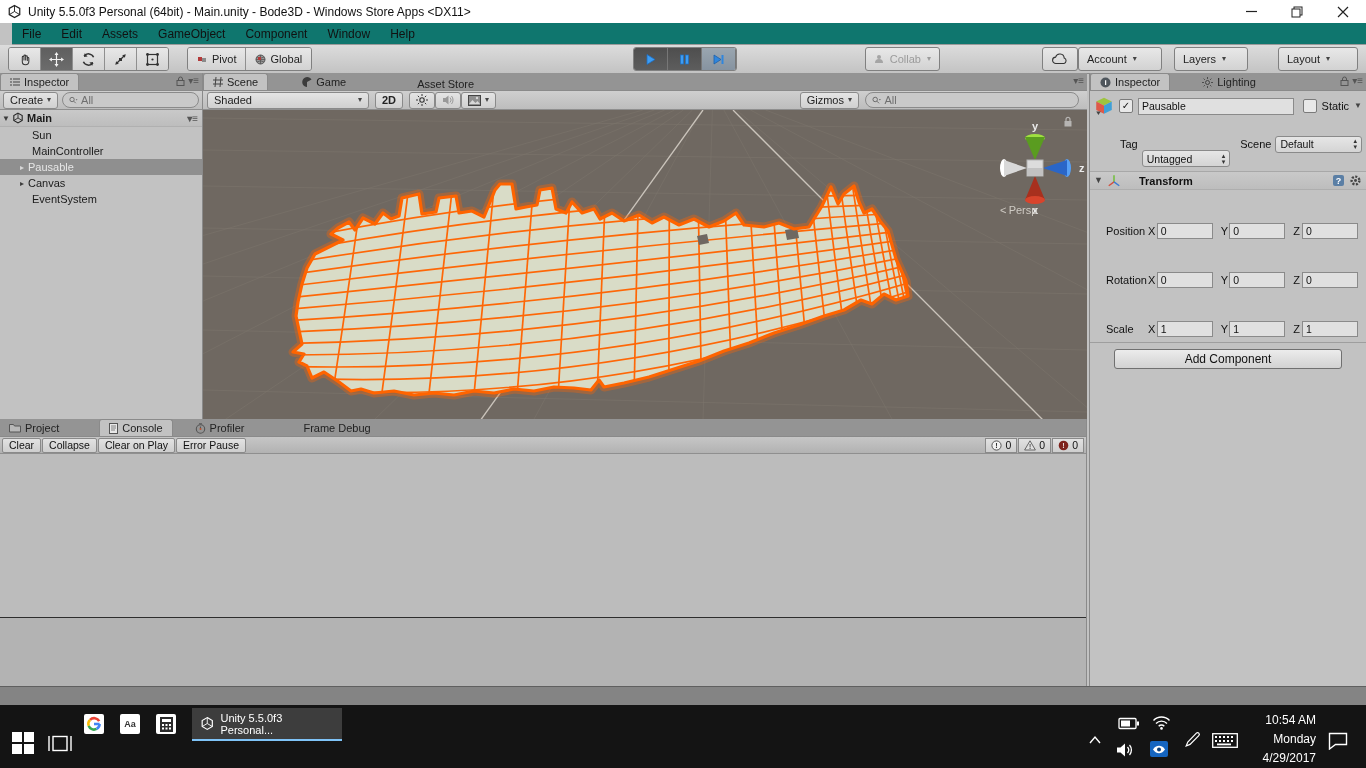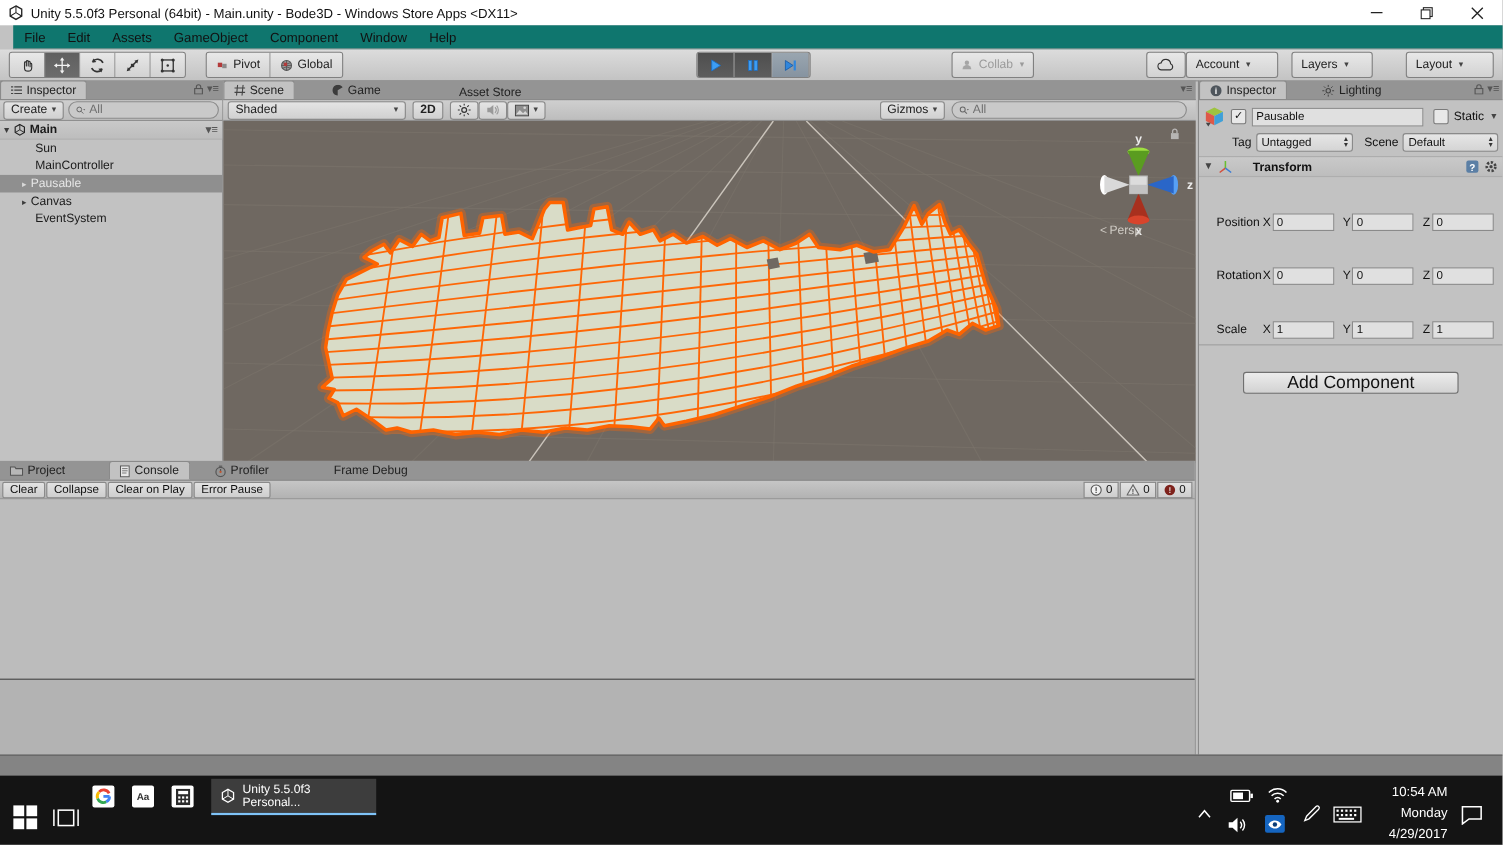--- a/index.html
+++ b/index.html
@@ -99,23 +99,23 @@
     display:flex;align-items:center;justify-content:center;font-size:10px;color:#111;line-height:1;}
   .dropdown{height:15px;background:linear-gradient(#e6e6e6,#d4d4d4);border:1px solid #8a8a8a;border-radius:3px;
     display:flex;align-items:center;font-size:10.5px;color:#111;padding:0 4px;justify-content:space-between;}
   .updown{font-size:7px;color:#333;line-height:.8;text-align:center;}
   #transform-header{height:17px;display:flex;align-items:center;gap:4px;font-size:11px;font-weight:bold;
     color:#111;background:linear-gradient(#c9c9c9,#bdbdbd);border-bottom:1px solid #aeaeae;padding:0 4px;}
   .trow{display:flex;align-items:center;height:17px;font-size:11px;color:#111;padding-left:16px;margin-top:32px;}
   .trow .tlabel{width:58px;}
   .trow .axis{width:12px;text-align:left;}
   .trow input{width:48px;margin-right:8px;}
-  #add-component{display:block;margin:24px auto 0 auto;width:196px;height:20px;
+  #add-component{display:block;margin:6px auto 0 auto;width:228px;height:20px;
     background:linear-gradient(#ececec,#d2d2d2);border:1px solid #707070;border-radius:3px;
-    font-size:16px;color:#111;font-family:"Liberation Sans",sans-serif;}
+    font-size:12px;color:#111;font-family:"Liberation Sans",sans-serif;}
 
   
   #statusbar{position:absolute;left:0;top:686px;width:1366px;height:19px;background:#848484;
     border-top:1px solid #5f5f5f;box-sizing:border-box;}
 
   
   #taskbar{position:absolute;left:0;top:705px;width:1366px;height:80px;background:#141414;color:#fff;}
   .tb{position:absolute;}
   #unity-task{position:absolute;left:192px;top:3px;width:150px;height:31px;background:#3d3d3d;
     display:flex;align-items:center;gap:6px;padding:0 8px;box-sizing:border-box;font-size:11px;color:#fff;}
@@ -604,21 +604,21 @@
           <polygon points="2,14 6,14 4,17" fill="#444"></polygon>
         </svg>
       <span class="checkbox">✓</span>
       <input class="field" style="flex: 1 1 0%; height: 15px;" value="Pausable">
       <span class="checkbox" style="margin-left:4px;"></span>
       <span>Static</span>
       <span class="caret">▼</span>
     </div>
     <div class="insp-row" style="margin-top:5px;gap:4px;">
       <span style="margin-left:26px;">Tag</span>
-      <span class="dropdown" style="width:82px;">
+      <span class="dropdown" style="width:82px;margin-top:29px;">
         <span>Untagged</span>
           <span class="updown">▴<br>▾</span>
       </span>
       <span style="margin-left:6px;">Scene</span>
       <span class="dropdown" style="width:80px;">
         <span>Default</span>
           <span class="updown">▴<br>▾</span>
       </span>
     </div>
   </div>

